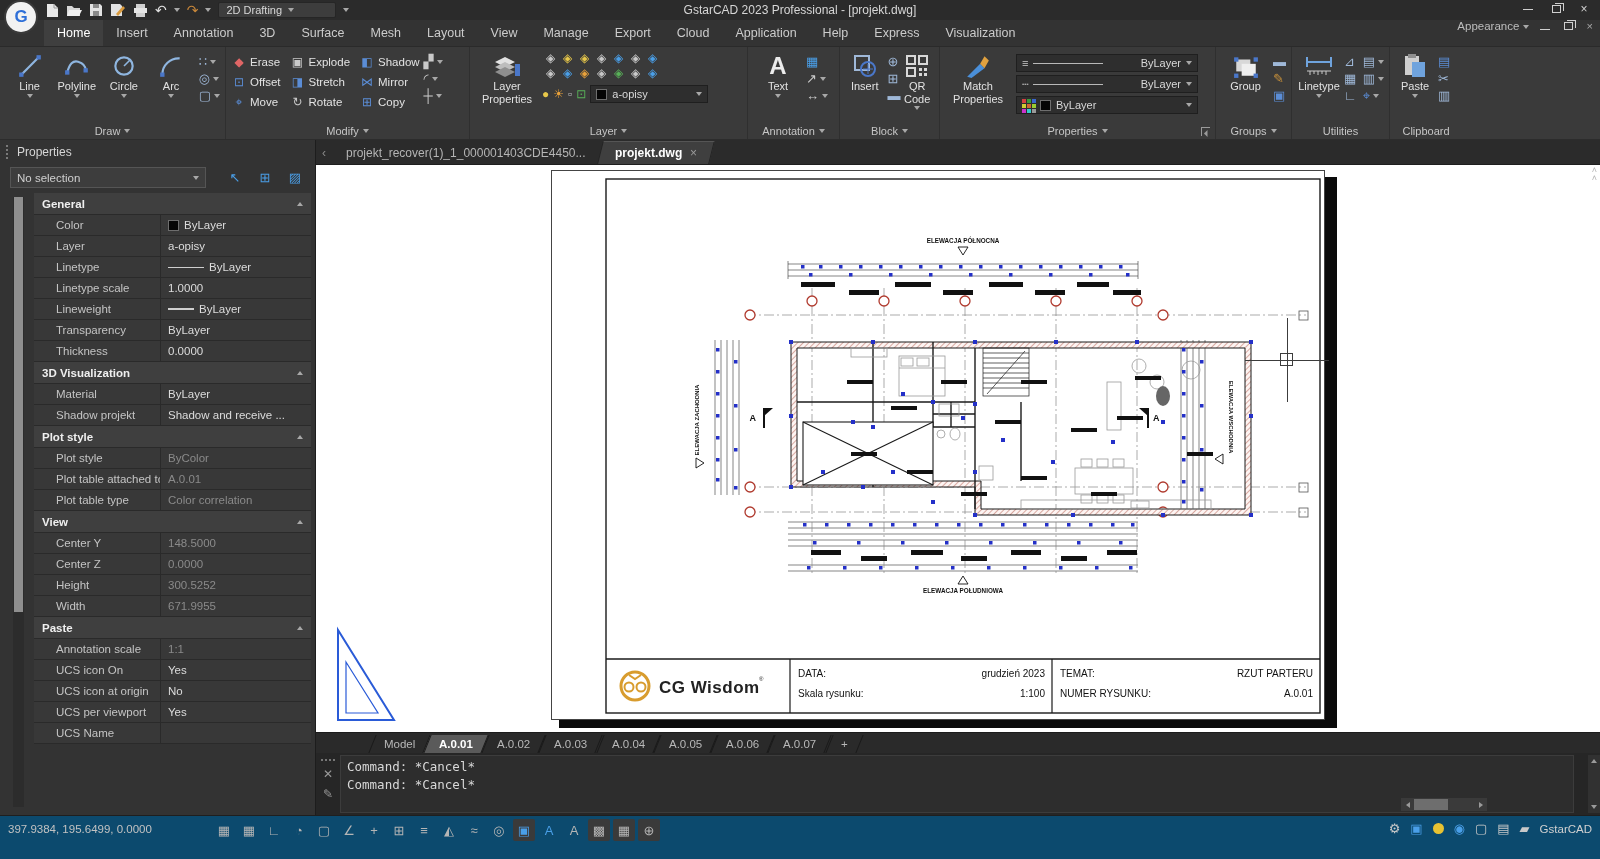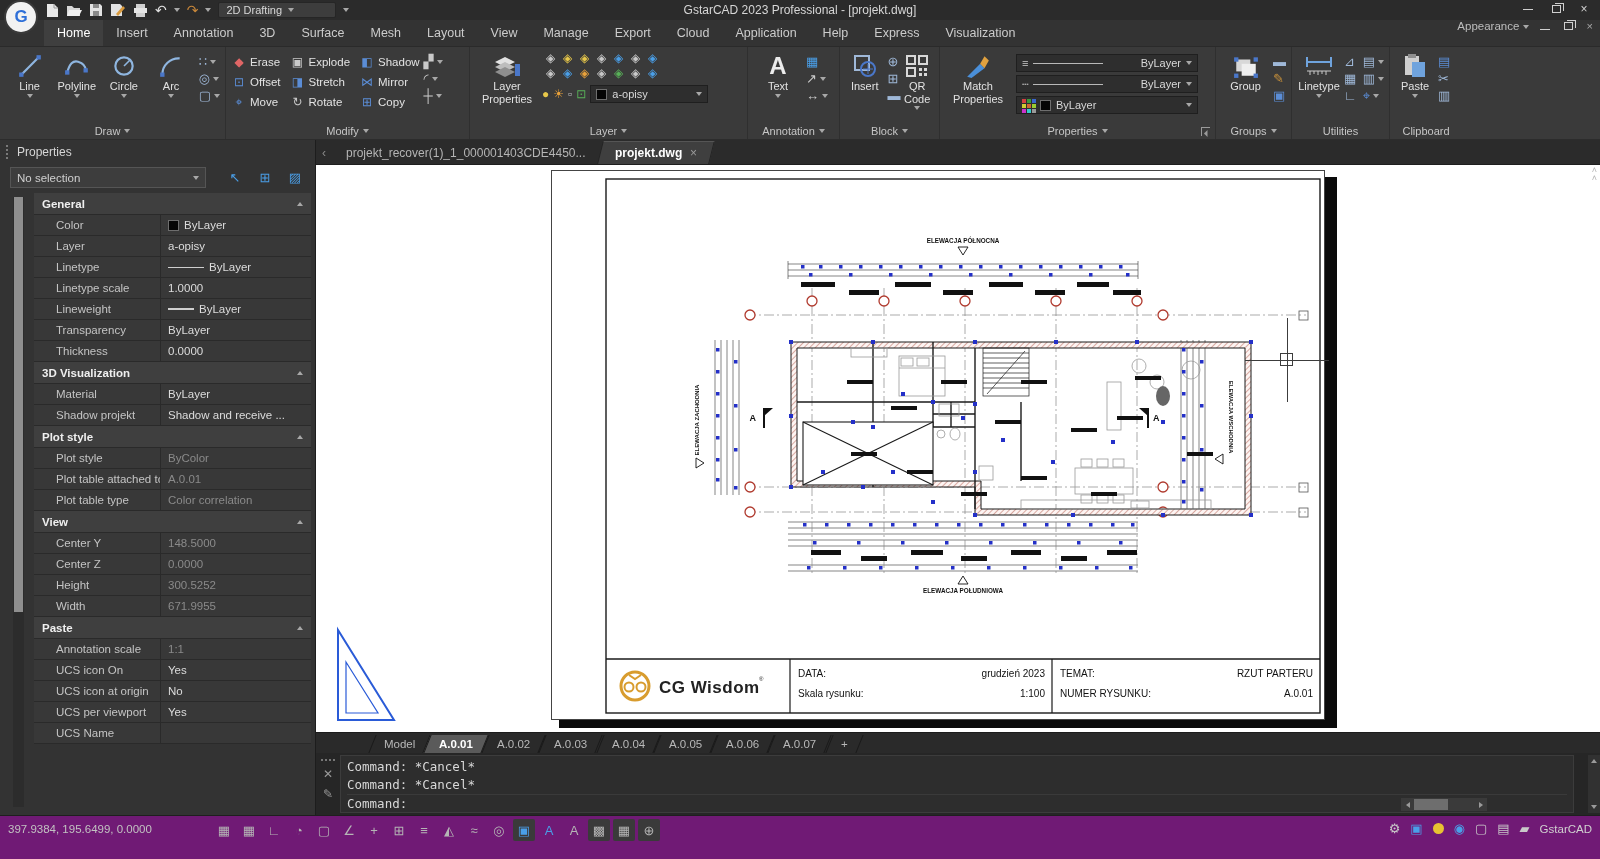--- a/index.html
+++ b/index.html
@@ -127,21 +127,21 @@
   #cmd-hscroll .arr{width:13px;height:13px;display:flex;align-items:center;justify-content:center;}
   #cmd-hscroll .thumb{width:34px;height:11px;background:#6e6e6e;}
   .tri-l{width:0;height:0;border-top:3px solid transparent;border-bottom:3px solid transparent;border-right:4px solid #9a9a9a;}
   .tri-r{width:0;height:0;border-top:3px solid transparent;border-bottom:3px solid transparent;border-left:4px solid #9a9a9a;}
   #cmd-vscroll{width:12px;margin:2px 0;display:flex;flex-direction:column;justify-content:space-between;
     background:#313131;}
   #cmd-vscroll .vbtn{height:12px;display:flex;align-items:center;justify-content:center;}
   .tri-u{width:0;height:0;border-left:3px solid transparent;border-right:3px solid transparent;border-bottom:4px solid #9a9a9a;}
   .tri-d{width:0;height:0;border-left:3px solid transparent;border-right:3px solid transparent;border-top:4px solid #9a9a9a;}
   
-  #statusbar{height:44px;background:#701a75;position:relative;border-top:1px solid #1f1f1f;}
+  #statusbar{height:44px;background:#0c4a6e;position:relative;border-top:1px solid #1f1f1f;}
   #coords{position:absolute;left:8px;top:7px;font-size:11.5px;color:#c2c2c2;}
   #status-center{position:absolute;left:213px;top:3px;display:flex;gap:3px;}
   .sic{width:22px;height:22px;display:flex;align-items:center;justify-content:center;
     font-size:13px;color:#b5b5b5;border-radius:2px;}
   .sic.on{background:#3a3a3a;}
   #status-right{position:absolute;right:8px;top:5px;display:flex;align-items:center;gap:10px;
     font-size:11.5px;color:#d0d0d0;}
   .sric{font-size:13px;}
   .bulb{width:11px;height:11px;border-radius:50%;background:#e8c232;display:inline-block;}
 </style>
@@ -1081,21 +1081,20 @@
       <div id="cmd-gutter">
         <span class="gdots"></span>
         <span>✕</span>
         <span>✎</span>
       </div>
       <div id="cmd-text">
         <div id="cmd-lines">
             <div class="cline">Command: *Cancel*</div>
             <div class="cline">Command: *Cancel*</div>
           </div>
-        <div id="cmd-prompt">Command:</div>
         <div id="cmd-hscroll">
           <span class="arr">
               <span class="tri-l"></span>
             </span>
           <span class="thumb"></span>
           <span class="arr" style="margin-left:auto">
               <span class="tri-r"></span>
             </span>
         </div>
       </div>

